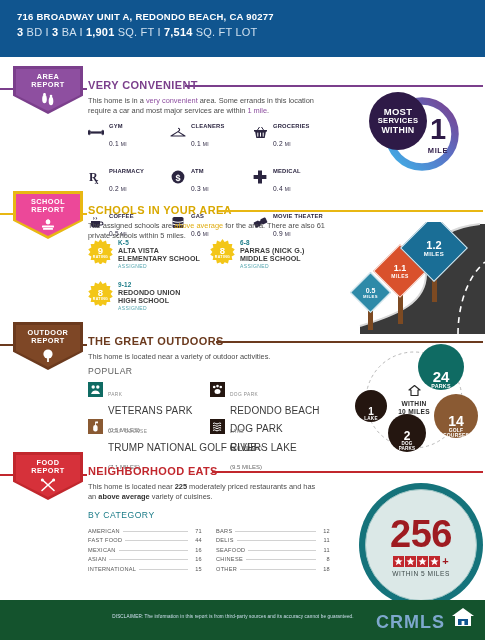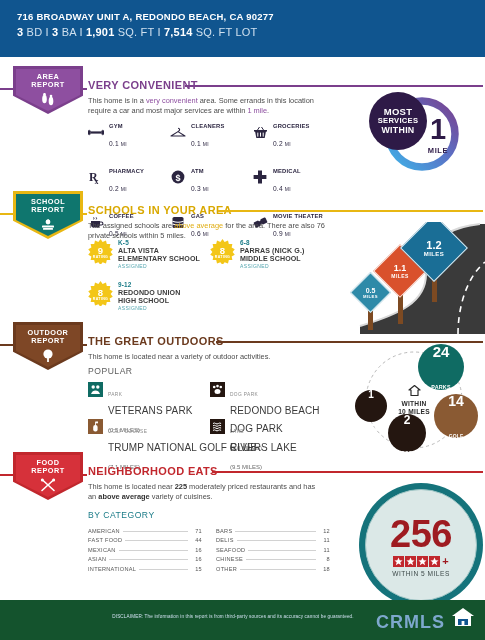--- a/index.html
+++ b/index.html
@@ -114,21 +114,21 @@
   .out-tile { width:15px; height:15px; flex:0 0 15px; display:flex; align-items:center; justify-content:center; }
   .out-cat { font-size:4.8px; color:#8c8c8c; letter-spacing:.4px; line-height:6px; }
   .out-name { font-size:10px; color:#3b3b3b; letter-spacing:.1px; line-height:8.4px; }
   .out-dist { font-size:6px; color:#6b6b6b; line-height:7.4px; }
 
   .popular-lbl { position:absolute; left:88px; top:44px; font-size:8.6px; color:#5d5d5d; letter-spacing:.5px;}
 
   
   .bubbles { position:absolute; left:330px; top:338px; width:155px; height:118px; }
   .bub { position:absolute; border-radius:50%; display:flex; flex-direction:column;
-     align-items:center; justify-content:flex-start; color:#fff; text-align:center;gap:26px; }
+     align-items:center; justify-content:flex-end; color:#fff; text-align:center; }
   .bub .bn { font-weight:bold; line-height:1; }
   .bub .bl { font-weight:bold; letter-spacing:.2px; line-height:1.05; }
   .bub-center { position:absolute; left:56px; top:44px; width:56px; text-align:center; }
   .bub-center .bc-t { font-size:6.6px; font-weight:bold; color:#2b2b2b; letter-spacing:.3px; line-height:7.6px;}
 
   
   .bycat { position:absolute; left:88px; top:58px; font-size:8.6px; color:#1b7c88; letter-spacing:.5px; }
   .cat-cols { position:absolute; left:88px; top:72px; width:242px; display:flex; gap:14px; }
   .cat-col { width:114px; }
   .cat-row { display:flex; align-items:flex-end; font-size:5.6px; color:#565656; letter-spacing:.3px; height:9.6px; }
@@ -352,39 +352,39 @@
       <span class="d3">WITHIN</span>
     </div>
     <div class="num">1</div>
     <div class="unit">MILE</div>
   </div>
 
   <div class="section" style="top:191px; height:128px;">
     <div class="rule left" style="background:#e8b713;"></div>
     <div class="shield-wrap">
       <div class="shield" style="background:#e8b713;">
-        <div class="shield-inner" style="background:#0f766e;">
+        <div class="shield-inner" style="background:#ec4899;">
           <div class="shield-line">SCHOOL</div>
           <div class="shield-line">REPORT</div>
           <div class="shield-icon">
             <svg width="16" height="12" viewBox="0 0 16 12">
               <circle cx="8" cy="3" r="2.4" fill="#fff"></circle>
               <rect x="7.6" y="0" width="1" height="1.6" fill="#fff"></rect>
               <rect x="2" y="6.4" width="12" height="2.2" rx=".6" fill="#fff"></rect>
               <rect x="3" y="9" width="10" height="1.8" rx=".6" fill="#fff"></rect>
             </svg>
           </div>
         </div>
       </div>
     </div>
     <div class="rule stub" style="background:#e8b713; left:80px;"></div>
     <div class="sec-title" style="color:#d9a800;">SCHOOLS IN YOUR AREA</div>
     <div class="sec-rule-right" style="left:218px; width:265px; background:#e8b713;"></div>
     <div class="sec-body" style="width:245px;">
-      <span>The assigned schools are </span><span style="color:#e0ad12;">above average</span><span> for the area. There are also </span><span>76</span><span> private schools within 5 miles.</span>
+      <span>The assigned schools are </span><span style="color:#e0ad12;">above average</span><span> for the area. There are also </span><span>61</span><span> private schools within 5 miles.</span>
     </div>
 
     <div class="school-list">
 
       <div class="school-row" style="left:0; top:0;">
         <div class="star-badge">
           <svg viewBox="0 0 40 40" style="position:absolute;left:0;top:0;width:25px;height:25px;">
             <polygon fill="#f3c618" points="20,0 23.4,4.6 28.8,2.5 30.1,8.1 35.8,8.1 34.6,13.7 39.6,16.3 36.2,20.8 39.6,25.3 34.6,27.9 35.8,33.5 30.1,33.5 28.8,39.1 23.4,37 20,41.6 16.6,37 11.2,39.1 9.9,33.5 4.2,33.5 5.4,27.9 0.4,25.3 3.8,20.8 0.4,16.3 5.4,13.7 4.2,8.1 9.9,8.1 11.2,2.5 16.6,4.6"></polygon>
           </svg>
           <span class="sb-num">9</span>

